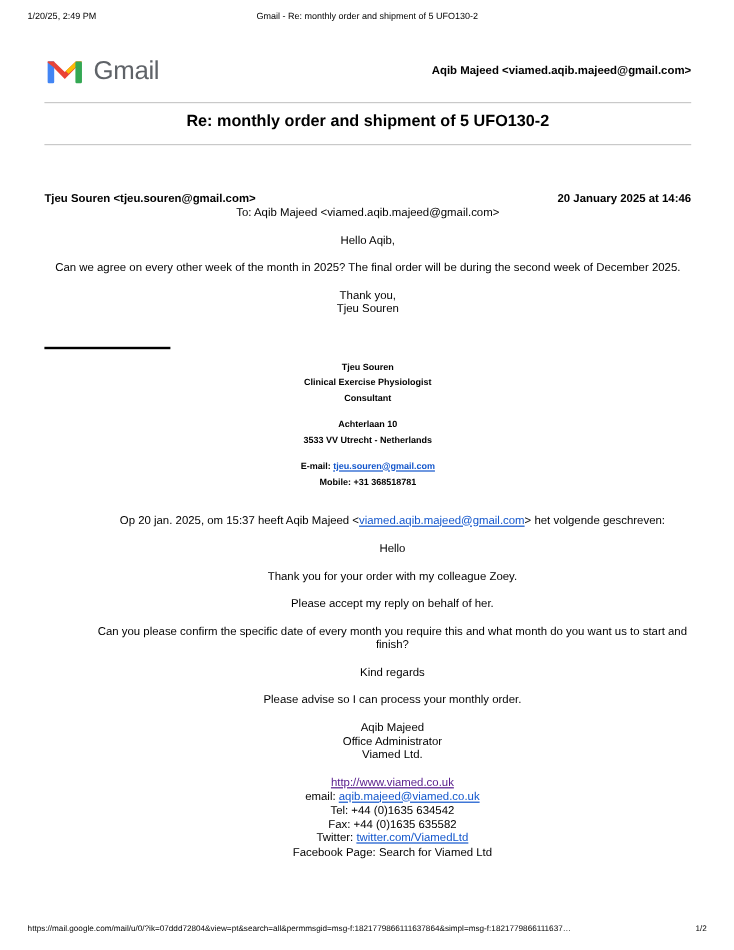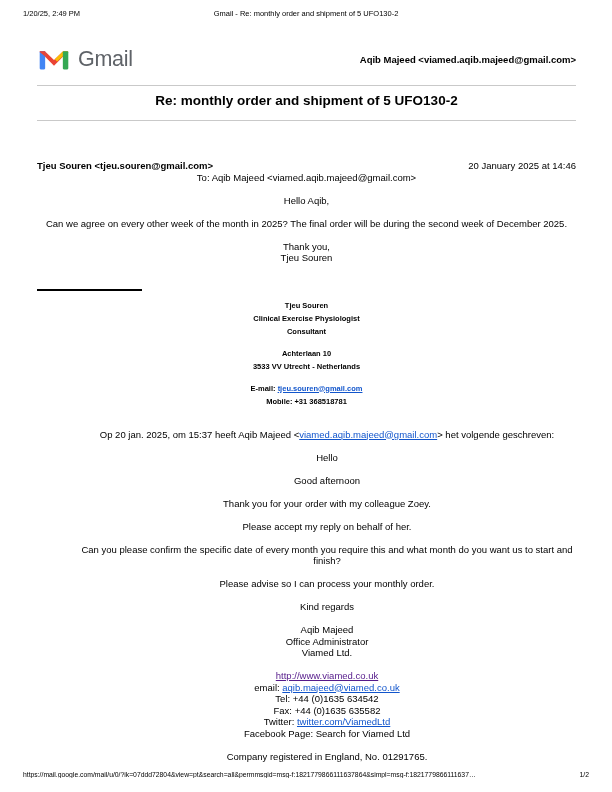--- a/index.html
+++ b/index.html
@@ -14,21 +14,21 @@
   .logo-wrap{display:flex;align-items:center;gap:7px;}
   .wordmark{font-size:21.5px;color:var(--wordmark-gray,#5f6368);letter-spacing:-0.3px;}
   .account{font-size:9.5px;font-weight:bold;}
   .rule{border:none;border-top:1.2px solid #c9c9c9;margin:0;}
   .rule1{margin-top:11px;}
   .rule2{margin-top:12px;}
   .subject{font-size:13.5px;font-weight:bold;margin:7px 0 0 0;line-height:15px;}
   .msg-head{margin-top:5px;font-size:9.5px;line-height:11.5px;}
   .msg-head .row1{display:flex;justify-content:space-between;margin-top:39px;}
   .sender{font-weight:bold;}
-  .date{font-weight:normal;}
+  .date{font-weight:bold;}
   .body-text{font-size:9.5px;line-height:11.5px;}
   .body-text p{margin:11.5px 0;}
   .sig-divider{width:105px;border:none;border-top:2.2px solid #000;margin:25px 0 8px 0;}
   .small-sig{font-size:7.5px;font-weight:bold;line-height:13px;}
   .small-sig .group{margin-bottom:9px;}
   a.blue{color:var(--link-blue,#1155cc);text-decoration:underline;}
   a.purple{color:var(--link-visited,#551a8b);text-decoration:underline;}
   .quoted{margin-left:41px;margin-top:21px;font-size:9.5px;line-height:11.5px;}
   .quoted p{margin:11.5px 0;}
   .quoted .tight{margin:11.5px 0;}
@@ -101,44 +101,42 @@
       </div>
       <div>Mobile: +31 368518781</div>
     </div>
   </div>
 
   <div class="quoted">
     <p>
       <span>Op 20 jan. 2025, om 15:37 heeft Aqib Majeed &lt;</span><a href="#" class="blue">viamed.aqib.majeed@gmail.com</a><span>&gt; het volgende geschreven:</span>
     </p>
     <p>Hello</p>
-    <p>Good afternoon</p>
     <p>Thank you for your order with my colleague Zoey.</p>
     <p>Please accept my reply on behalf of her.</p>
     <p>Can you please confirm the specific date of every month you require this and what month do you want us to start and finish?</p>
+    <p>Kind regards</p>
     <p>Please advise so I can process your monthly order.</p>
-    <p>Kind regards</p>
     <div class="tight">
       <div>Aqib Majeed</div>
       <div>Office Administrator</div>
       <div>Viamed Ltd.</div>
     </div>
     <div class="tight">
       <div><a href="#" class="purple">http://www.viamed.co.uk</a></div>
       <div>
         <span>email: </span><a href="#" class="blue">aqib.majeed@viamed.co.uk</a>
       </div>
       <div>Tel: +44 (0)1635 634542</div>
       <div>Fax: +44 (0)1635 635582</div>
       <div>
         <span>Twitter: </span><a href="#" class="blue">twitter.com/ViamedLtd</a>
       </div>
       <div>Facebook Page: Search for Viamed Ltd</div>
     </div>
-    <p>Company registered in England, No. 01291765.</p>
   </div>
 
 </div>
 
 <div class="page-footer">
   <span class="footer-url">https://mail.google.com/mail/u/0/?ik=07ddd72804&amp;view=pt&amp;search=all&amp;permmsgid=msg-f:1821779866111637864&amp;simpl=msg-f:1821779866111637…</span>
   <span>1/2</span>
 </div>
 
 </body></html>

